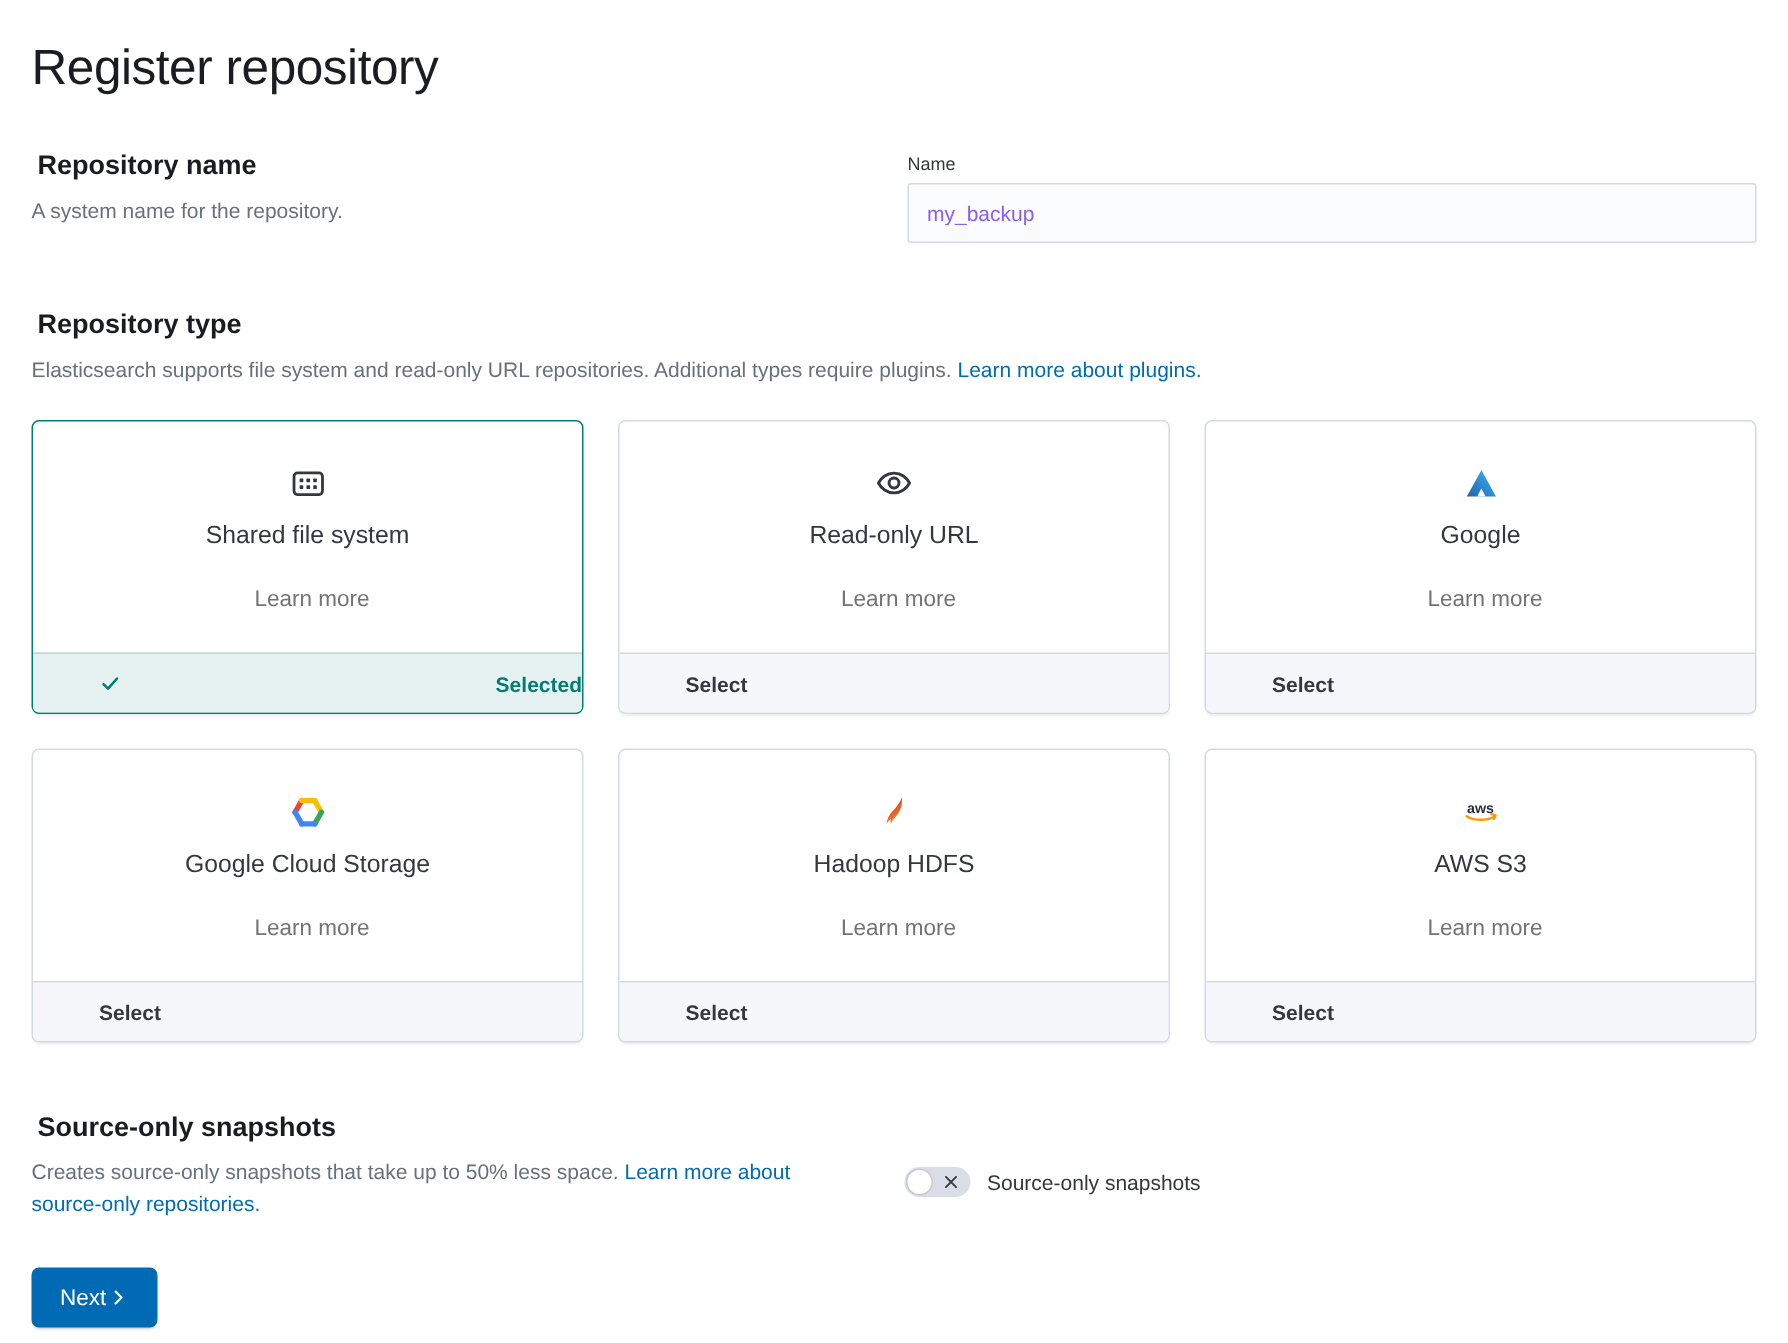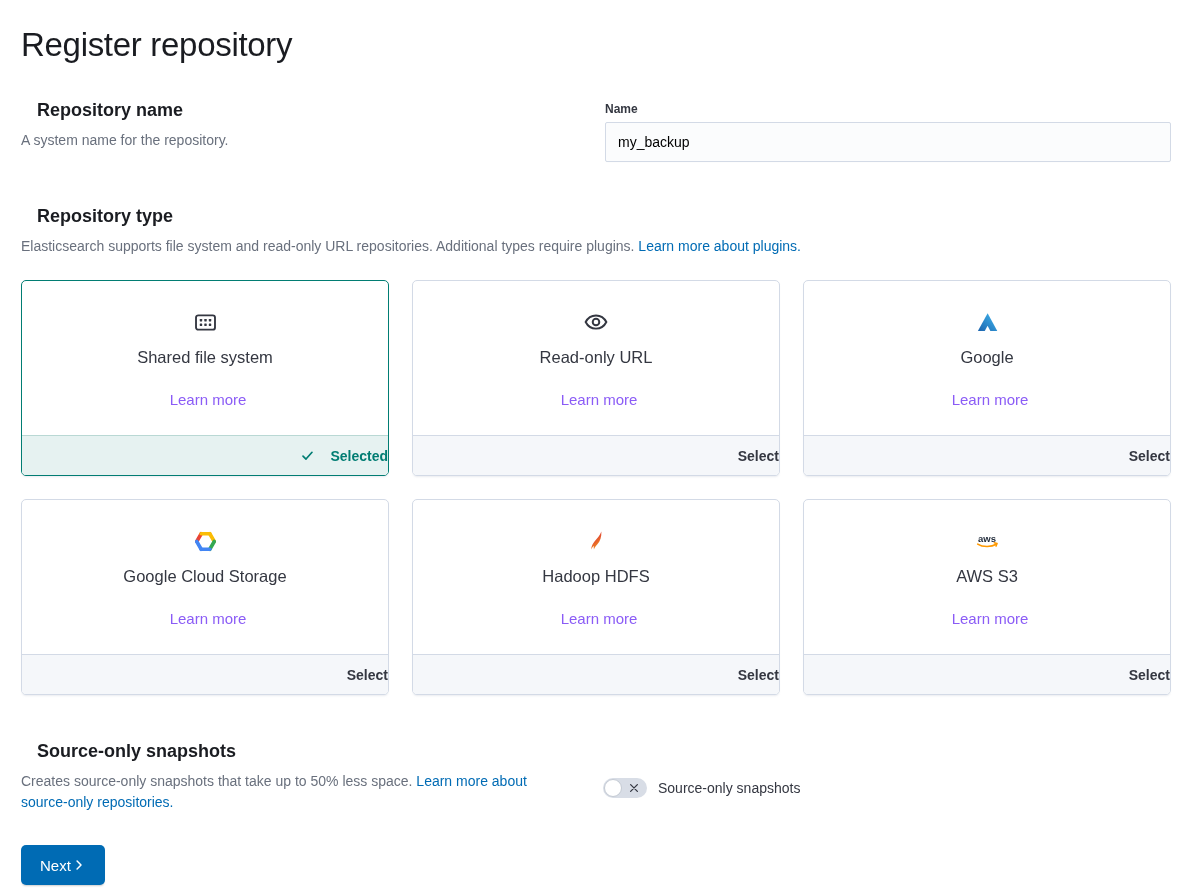--- a/index.html
+++ b/index.html
@@ -23,49 +23,49 @@
     display: grid;
     grid-template-columns: 1fr 1fr;
     column-gap: 18px;
     align-items: start;
   }
 
   .section-heading {
     font-size: 18px;
     font-weight: 700;
     color: #1a1c21;
-    margin: 0 0 9px 16px;
+    margin: 0 0 9px 4px;
   }
   .section-desc {
     font-size: 14px;
     line-height: 21px;
     color: #69707D;
     margin: 0;
   }
   .section-desc .inline-link { color: #006BB4; text-decoration: none; }
   .left-col .section-desc { max-width: 548px; }
 
   
   .repo-name-section { margin-bottom: 44px; }
   .field-label {
     display: block;
     font-size: 12px;
-    font-weight: 700;
+    font-weight: 400;
     color: #343741;
     margin: 2px 0 6px 0;
   }
   .text-input {
     width: 100%;
     height: 40px;
     background: #FBFCFD;
     border: 1px solid #D3DAE6;
     border-radius: 2px;
     padding: 0 12px;
     font-size: 14px;
-    color: #000000;
+    color: #8b5cf6;
     font-family: inherit;
     box-shadow: 0 1px 1px -1px rgba(152,162,179,0.2);
   }
 
   
   .repo-type-section { margin-bottom: 46px; }
   .repo-type-desc { margin-bottom: 23px; }
 
   .card-grid {
     display: grid;
@@ -97,36 +97,37 @@
     font-size: 16.5px;
     font-weight: 400;
     color: #343741;
     margin-top: 12px;
   }
   .card-learn {
     margin-top: 24px;
     display: inline-flex;
     align-items: center;
     gap: 6px;
-    color: #8b5cf6;
+    color: #737373;
     font-size: 15px;
     text-decoration: none;
   }
   .card-footer {
     height: 40px;
     border-top: 1px solid #D3DAE6;
     background: #F5F7FA;
     display: flex;
     align-items: center;
-    justify-content: flex-end;
+    justify-content: space-between;
     gap: 15px;
     font-size: 14px;
     font-weight: 700;
     color: #343741;
     width: 100%;
+    padding-left: 44px;
   }
   .type-card.selected .card-footer {
     background: #E6F2F1;
     color: #017D73;
     border-top-color: #b9d8d4;
   }
   .footer-check { display: inline-flex; color: #017D73; }
 
   
   .source-only-section { margin-bottom: 32px; gap: 14px; }

